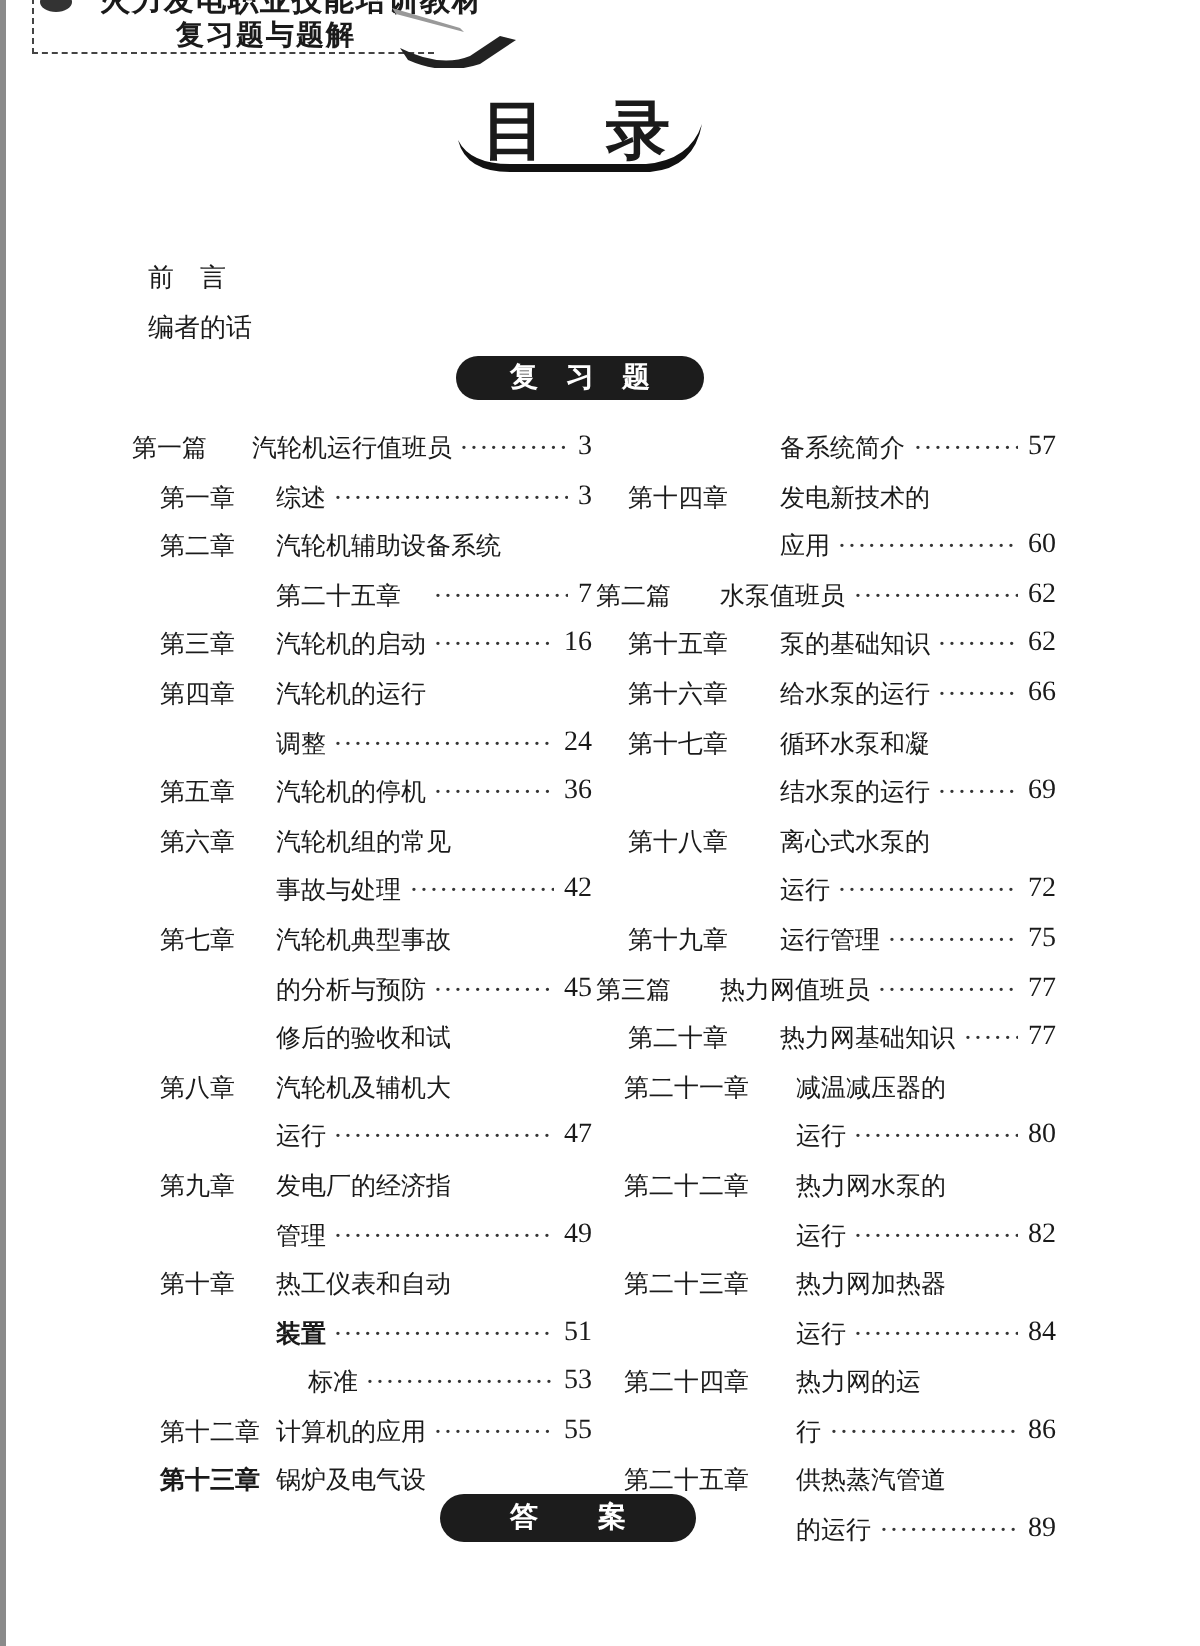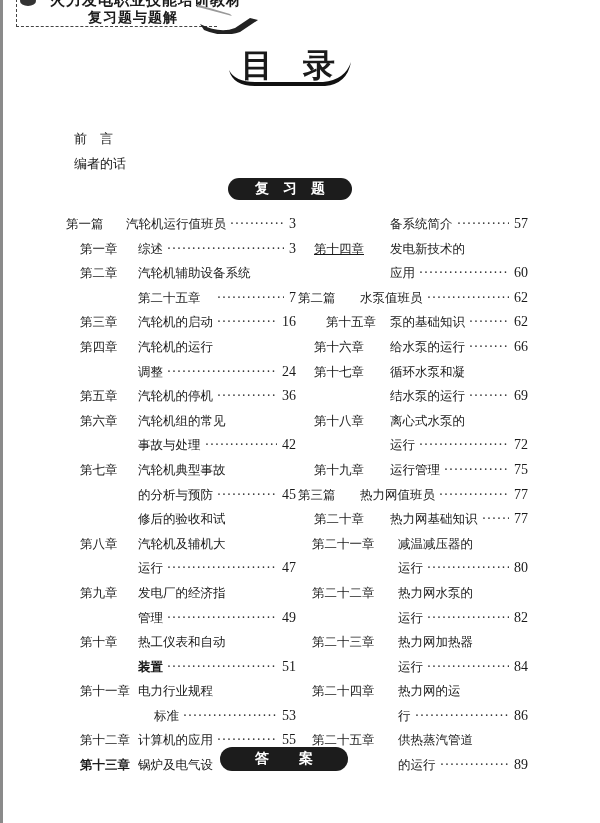--- a/index.html
+++ b/index.html
@@ -157,24 +157,20 @@
     <div class="row">
       <span class="lbl" style="left: 14px;">第十章</span>
       <span class="txt" style="left: 72px;">热工仪表和自动</span>
     </div>
     <div class="row">
       <span class="txt" style="left: 72px; font-weight: bold;">装置</span>
       <span class="dots" style="left: 101px; width: 110px;">····························································</span>
       <span class="pg">51</span>
     </div>
     <div class="row">
-      <span class="lbl" style="left: 14px;">第十一章</span>
-      <span class="txt" style="left: 72px;">电力行业规程</span>
-    </div>
-    <div class="row">
       <span class="txt" style="left: 88px;">标准</span>
       <span class="dots" style="left: 117px; width: 94px;">····························································</span>
       <span class="pg">53</span>
     </div>
     <div class="row">
       <span class="lbl" style="left: 14px;">第十二章</span>
       <span class="txt" style="left: 72px;">计算机的应用</span>
       <span class="dots" style="left: 151px; width: 60px;">····························································</span>
       <span class="pg">55</span>
     </div>
@@ -183,36 +179,36 @@
       <span class="txt" style="left: 72px;">锅炉及电气设</span>
     </div>
   </div>
 <div class="col col-right" id="colR">
     <div class="row">
       <span class="txt" style="left: 92px;">备系统简介</span>
       <span class="dots" style="left: 159px; width: 52px;">····························································</span>
       <span class="pg">57</span>
     </div>
     <div class="row">
-      <span class="lbl" style="left: 16px; text-decoration: underline;">第十四章</span>
+      <span class="lbl" style="left: 16px;">第十四章</span>
       <span class="txt" style="left: 92px;">发电新技术的</span>
     </div>
     <div class="row">
       <span class="txt" style="left: 92px;">应用</span>
       <span class="dots" style="left: 121px; width: 90px;">····························································</span>
       <span class="pg">60</span>
     </div>
     <div class="row part">
       <span class="lbl" style="left: 0px;">第二篇</span>
       <span class="txt" style="left: 62px;">水泵值班员</span>
       <span class="dots" style="left: 129px; width: 82px;">····························································</span>
       <span class="pg">62</span>
     </div>
     <div class="row">
-      <span class="lbl" style="left: 28px;">第十五章</span>
+      <span class="lbl" style="left: 16px;">第十五章</span>
       <span class="txt" style="left: 92px;">泵的基础知识</span>
       <span class="dots" style="left: 171px; width: 40px;">····························································</span>
       <span class="pg">62</span>
     </div>
     <div class="row">
       <span class="lbl" style="left: 16px;">第十六章</span>
       <span class="txt" style="left: 92px;">给水泵的运行</span>
       <span class="dots" style="left: 171px; width: 40px;">····························································</span>
       <span class="pg">66</span>
     </div>

